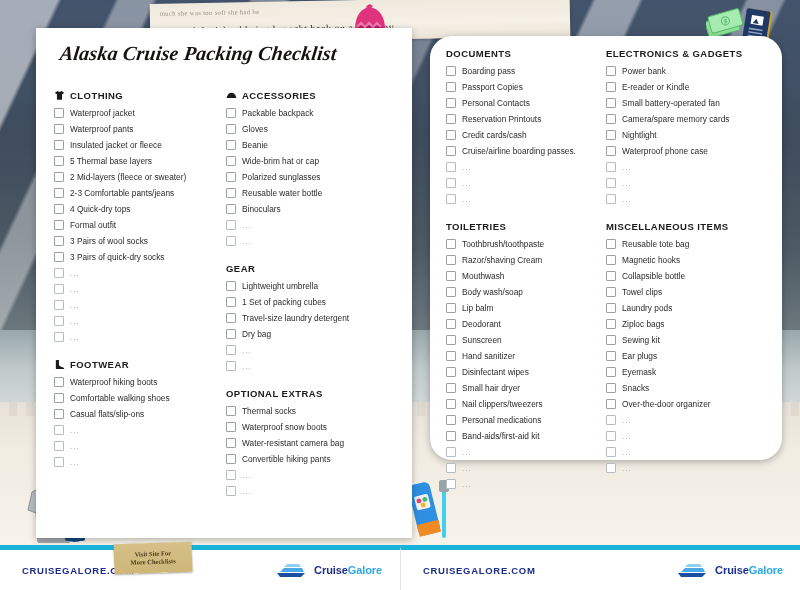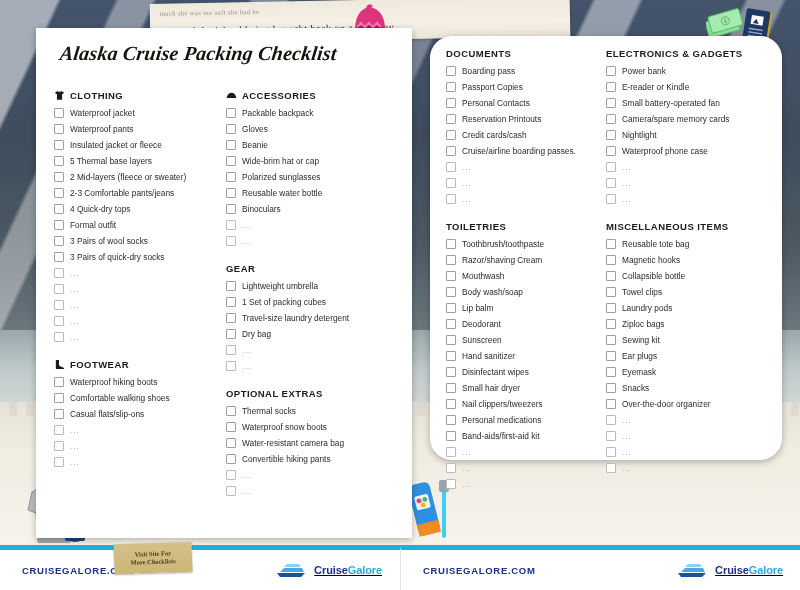--- a/index.html
+++ b/index.html
@@ -122,21 +122,21 @@
     z-index:30;
   }
   #footer-left{left:0;width:400px;}
   #footer-right{left:400px;width:400px;border-left:1px solid #e2e6e8;}
   .foot-url{
     font-size:9.5px;font-weight:bold;color:#1c2d8a;letter-spacing:.7px;
     margin-left:22px;
   }
   .brand{margin-left:auto;margin-right:18px;display:flex;align-items:center;gap:6px;}
   .brand-mark{width:34px;height:16px;flex:0 0 auto;}
-  .brand-txt{font-size:11px;font-weight:bold;letter-spacing:-.1px;text-decoration:underline;}
+  .brand-txt{font-size:11px;font-weight:bold;letter-spacing:-.1px;}
   .brand-txt .a{color:#1c2d8a;}
   .brand-txt .b{color:#2aa8e0;}
   .cyan-rule{
     position:absolute;left:0;width:800px;height:3px;background:#18b4d8;z-index:29;
   }
   #rule-top{top:545px;}
 </style>
 </head>
 <body>
 

